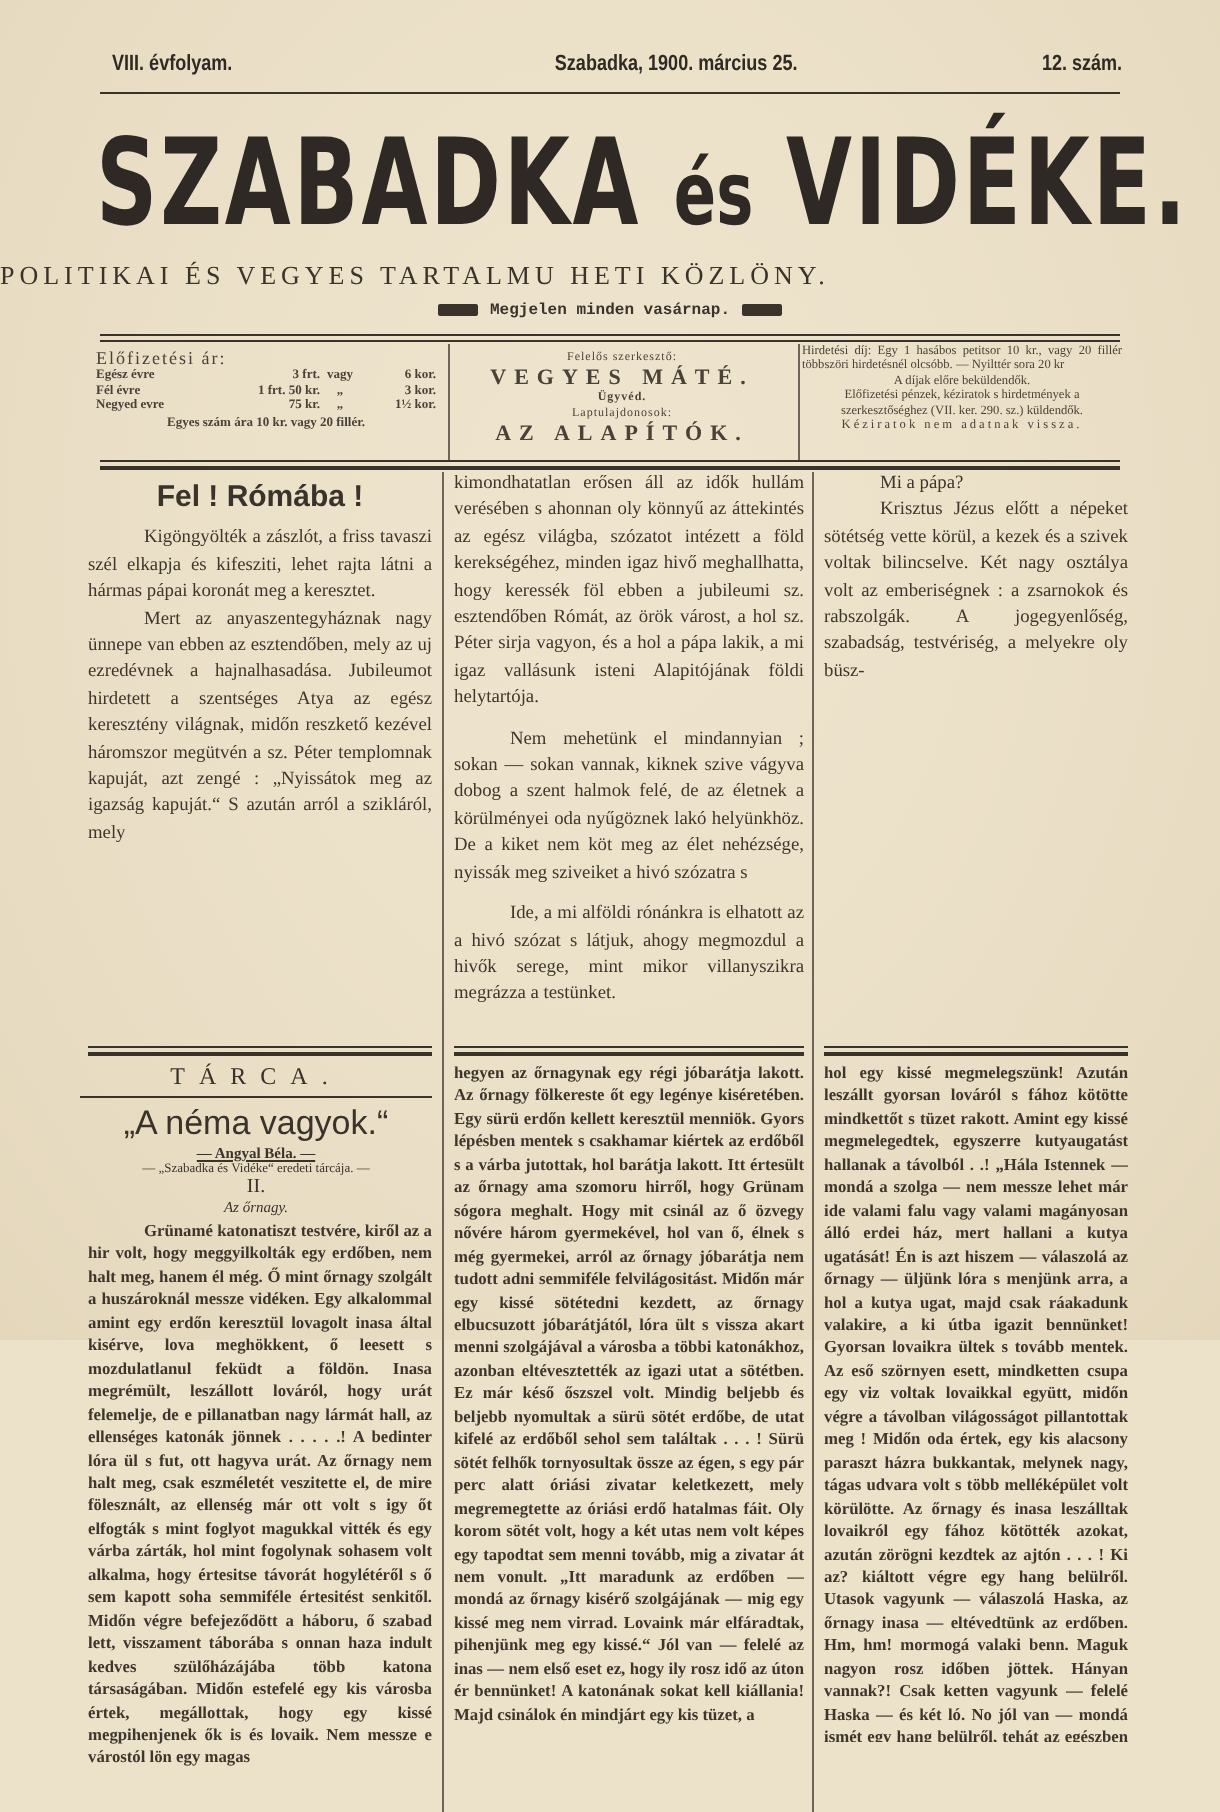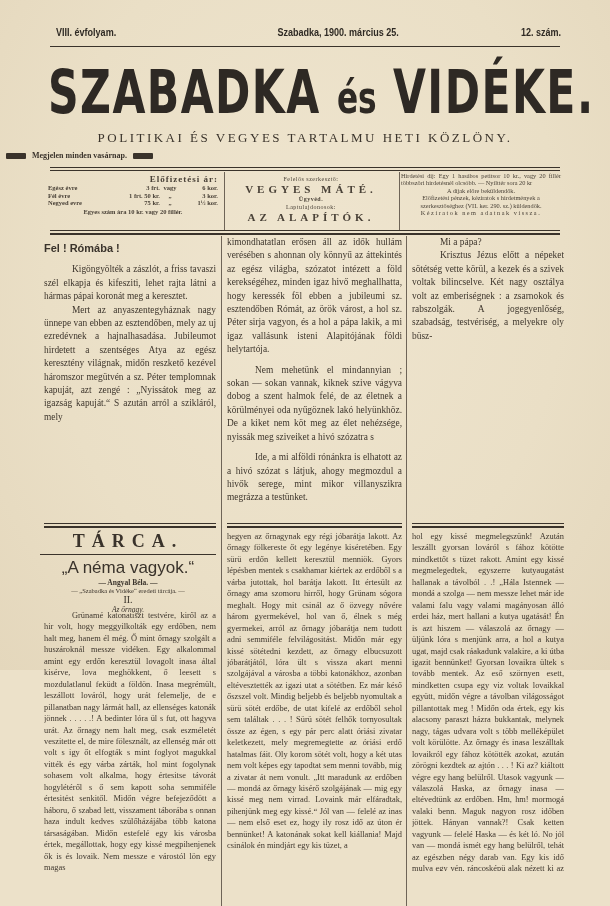--- a/index.html
+++ b/index.html
@@ -24,57 +24,57 @@
   .topline span { position: absolute; top: 0; white-space: nowrap; }
   .rule { position: absolute; background: #3a332b; }
   .masthead {
     position: absolute; left: 48px; top: 55px; width: 510px; height: 75px;
     font-family: "DejaVu Sans", sans-serif; font-weight: 900; font-size: 60px;
     letter-spacing: 2px; color: #2e2924; line-height: 75px; white-space: nowrap;
     transform: scaleX(0.71); transform-origin: left top;
   }
   .masthead .small { font-size: 44px; letter-spacing: 0; }
   .subtitle {
-    position: absolute; left: 0; width: 610px; top: 130px; text-align: center;
+    position: absolute; left: 0; width: 610px; top: 130px; 
     font-family: "Liberation Serif", serif; font-size: 13px; letter-spacing: 2.5px; color: #3a332b;
   }
   .appears {
-    position: absolute; left: 0; width: 610px; top: 151px; text-align: left;
-    font-family: Liberation Serif, serif; font-size: 8px; font-weight: bold; color: #3a332b;
+    position: absolute; left: 0; width: 610px; top: 151px; text-align: center;
+    font-family: Liberation Mono, monospace; font-size: 8px; font-weight: bold; color: #3a332b;
   }
   .hand { display: inline-block; width: 20px; height: 6px; background: #3a332b; vertical-align: middle; margin: 0 6px; border-radius: 1px; }
   .infobox {
     position: absolute; top: 172px; height: 58px;
     font-family: "Liberation Serif", serif; color: #4a4238;
   }
-  .sub-title { text-align: right; font-size: 9px; font-weight: bold; letter-spacing: 1px; margin-top: 2px; }
+  .sub-title { text-align: left; font-size: 9px; font-weight: normal; letter-spacing: 1px; margin-top: 2px; }
   .price-row { display: flex; font-size: 6.5px; font-weight: bold; line-height: 7.5px; }
   .price-row .c1 { width: 50px; }
   .price-row .c2 { width: 62px; text-align: right; }
   .price-row .c3 { width: 20px; text-align: center; }
   .price-row .c4 { width: 38px; text-align: right; }
   .single { font-size: 6.5px; text-align: center; font-weight: bold; margin-top: 1px; }
   .ed-small { font-size: 6px; text-align: center; letter-spacing: 0.5px; line-height: 8px; }
   .ed-big { font-size: 11px; text-align: center; letter-spacing: 4px; font-weight: bold; line-height: 12px; }
   .ad { font-size: 6.3px; line-height: 7.4px; text-align: justify; }
   .ad.center { text-align: center; }
   .col {
     position: absolute; font-family: "Liberation Serif", serif; font-size: 9.4px;
     line-height: 13.4px; text-align: justify; color: #3e362d;
     overflow: hidden;
   }
   .col p { margin: 0; text-indent: 0; }
   .col p.ind { text-indent: 28px; }
-  .col.small { font-size: 8.4px; line-height: 11.45px; }
-  .headline { font-family: "Liberation Sans", sans-serif; font-size: 11px; font-weight: bold; color: #3a332b; margin: 2px 0 8px 0; }
+  .col.small { font-size: 8.4px; line-height: 11.45px; font-weight: bold; }
+  .headline { text-align: center; font-family: "Liberation Sans", sans-serif; font-size: 15px; font-weight: bold; color: #3a332b; margin: 2px 0 8px 0; }
   .vsep { position: absolute; width: 1px; background: #6e6457; }
   .tarca { position: absolute; left: 40px; width: 176px; text-align: center; color: #3a332b; font-family: "Liberation Serif", serif; }
-  .tarca-head { font-size: 18px; font-weight: bold; letter-spacing: 7px; }
+  .tarca-head { font-size: 12px; font-weight: normal; letter-spacing: 7px; }
   .story-title { font-size: 17px; font-family: "Liberation Sans", sans-serif; }
-  .byline { font-size: 7.5px; font-weight: bold; }
+  .byline { font-size: 7.5px; font-weight: bold; text-decoration: underline; }
   .origin { font-size: 6.5px; }
   .part { font-size: 10px; }
   .chapter { font-size: 7.5px; font-style: italic; }
 </style>
 </head>
 <body>
 
 <div class="page">
 
   <div class="topline">

